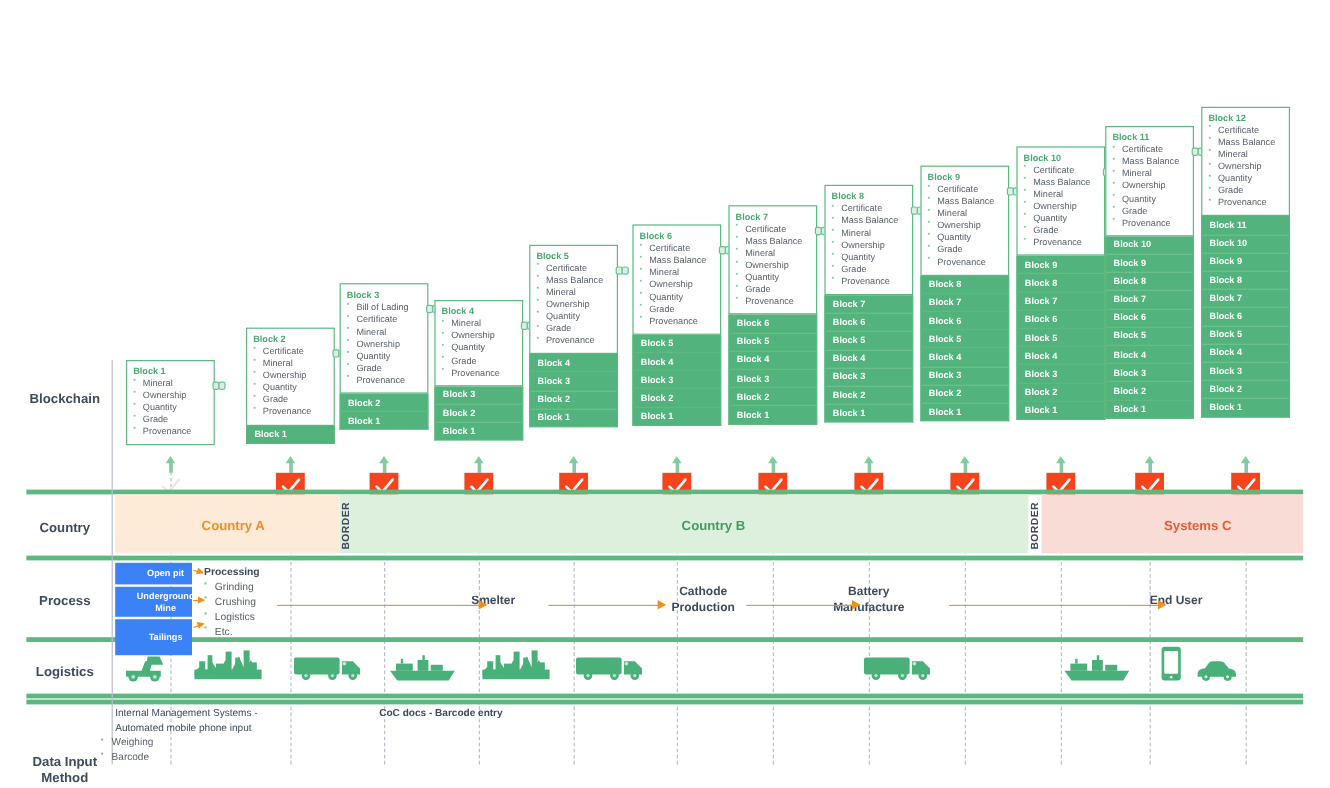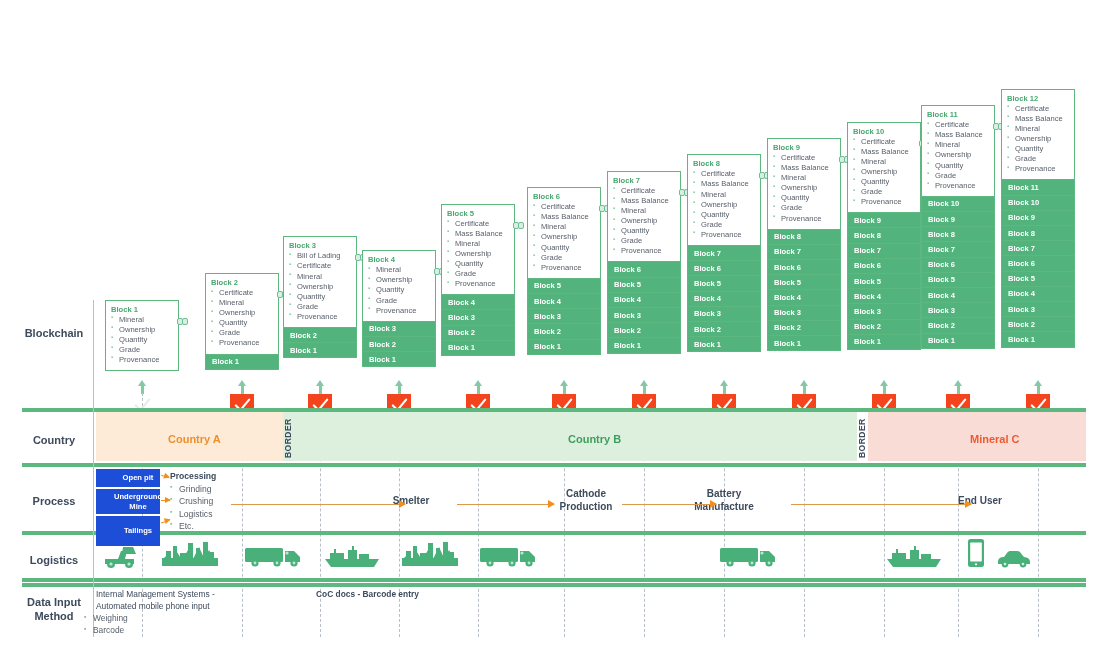--- a/index.html
+++ b/index.html
@@ -59,21 +59,21 @@
   .cband.a { background:#fdebd8; }
   .cband.b { background:#ddf0de; }
   .cband.c { background:#fadcd6; }
   .ctext { position:absolute; font-size:11px; font-weight:bold; white-space:nowrap; }
   .ctext.a { color:#ef8f2a; } .ctext.b { color:#3f9e5e; } .ctext.c { color:#ed5a30; }
   .border-lbl { position:absolute; font-size:8.6px; font-weight:bold; color:#3d4a5c;
                 letter-spacing:0.4px;
                 writing-mode:vertical-rl; transform:rotate(180deg); }
 
   
-  .minebox { position:absolute; background:#1d4ed8; color:#ffffff; font-weight:bold;
+  .minebox { position:absolute; background:#3b82f6; color:#ffffff; font-weight:bold;
              font-size:7.6px; display:flex; align-items:center; justify-content:center;
              text-align:center; line-height:1.2;padding-left:20px; }
   .proc-head { position:absolute; font-size:8.6px; font-weight:bold; color:#3d4a5c; }
   .proc-list { position:absolute; list-style:none; }
   .proc-list li { font-size:8.6px; color:#59606b; line-height:1.44; padding-left:9px;
                   position:relative; }
   .proc-list li:before { content:"▪"; position:absolute; left:0; top:-1px;
                          color:#7fc9a5; font-size:7px; }
   .stage-lbl { position:absolute; font-size:10px; font-weight:bold; color:#3d4a5c;
                text-align:center; line-height:1.28; white-space:nowrap; }
@@ -103,21 +103,21 @@
 </head>
 <body>
 
 <div id="stage">
 
 
   <div class="rowlabel" style="top:327px;">Blockchain</div>
   <div class="rowlabel" style="top:434px;">Country</div>
   <div class="rowlabel" style="top:495px;">Process</div>
   <div class="rowlabel" style="top:554px;">Logistics</div>
-  <div class="rowlabel" style="top:596px;">
+  <div class="rowlabel" style="top:629px;">
     <span>Data Input</span><br>
     <span>Method</span>
   </div>
 
   <div id="dyn">
       <div class="stack" style="left:105px;top:299.5px;">
       <div class="blk-top">
         <div class="bt">Block 1</div>
         <ul>
           <li>Mineral</li>
@@ -477,21 +477,21 @@
       <div class="hsep" style="top:463px;"></div>
       <div class="hsep" style="top:531px;"></div>
       <div class="hsep" style="top:578px;"></div>
       <div class="hsep" style="top:583px;"></div>
       <div class="vsep" style="top:300px;height:337px;"></div>
       <div class="cband a" style="left:96px;top:412px;width:187px;height:49px;"></div>
       <div class="cband b" style="left:283px;top:412px;width:574px;height:49px;"></div>
       <div class="cband c" style="left:868px;top:412px;width:218px;height:49px;"></div>
       <div class="ctext a" style="left:168px;top:433px;">Country A</div>
       <div class="ctext b" style="left:568px;top:433px;">Country B</div>
-      <div class="ctext c" style="left:970px;top:433px;">Mineral C</div>
+      <div class="ctext c" style="left:970px;top:433px;">Systems C</div>
       <div class="border-lbl" style="left:283px;top:416px;height:42px;">BORDER</div>
       <div class="border-lbl" style="left:857px;top:416px;height:42px;">BORDER</div>
       <div class="minebox" style="left:96px;top:469px;width:64px;height:18px;">Open pit</div>
       <div class="minebox" style="left:96px;top:489px;width:64px;height:25px;">Underground Mine</div>
       <div class="minebox" style="left:96px;top:516px;width:64px;height:30px;">Tailings</div>
       <div class="proc-head" style="left:170px;top:471px;">Processing</div>
       <ul class="proc-list" style="left:170px;top:483px;">
   <li>Grinding</li>
         <li>Crushing</li>
         <li>Logistics</li>

